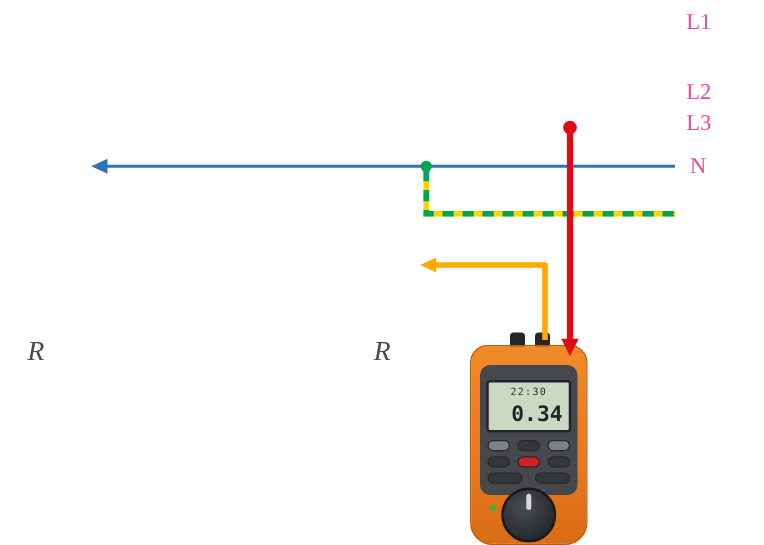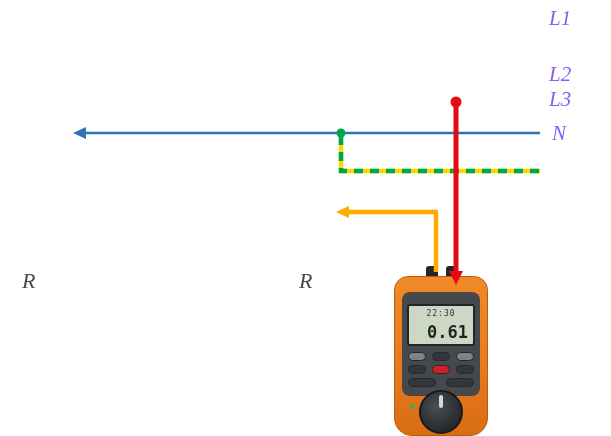--- a/index.html
+++ b/index.html
@@ -14,38 +14,37 @@
   #wiring-svg {
     position: absolute;
     left: 0; top: 0;
     z-index: 2;
     pointer-events: none;
   }
   .line-label {
     position: absolute;
     z-index: 3;
     font-family: "Liberation Serif", serif;
-    font-style: italic;
-    font-size: 21px;
-    color: #8b5cf6;
+    font-size: 18px;
+    color: #ec4899;
     line-height: 1;
   }
   .r-label {
     position: absolute;
     z-index: 3;
     font-family: "Liberation Serif", serif;
     font-style: italic;
     font-size: 22px;
     color: #4a4a4a;
     line-height: 1;
   }
   
   .meter {
     position: absolute;
-    left: 394px; top: 266px;
+    left: 376px; top: 266px;
     width: 94px; height: 170px;
     z-index: 1;
   }
   .meter .connector {
     position: absolute;
     top: 0;
     width: 12px; height: 18px;
     background: #23262a;
     border-radius: 3px 3px 0 0;
   }
@@ -182,21 +181,21 @@
     <div class="connector yellow-port"></div>
     <div class="connector red-port"></div>
 
     <div class="meter-body"></div>
     <div class="brand-strip"></div>
 
     <div class="meter-face"></div>
 
     <div class="meter-lcd">
       <div class="lcd-time">22:30</div>
-      <div class="lcd-value">0.61</div>
+      <div class="lcd-value">0.34</div>
     </div>
 
     <div class="btn-row row-1">
       <button class="m-btn"></button>
       <button class="m-btn dark"></button>
       <button class="m-btn"></button>
     </div>
     <div class="btn-row row-2">
       <button class="m-btn dark"></button>
       <button class="m-btn red"></button>

